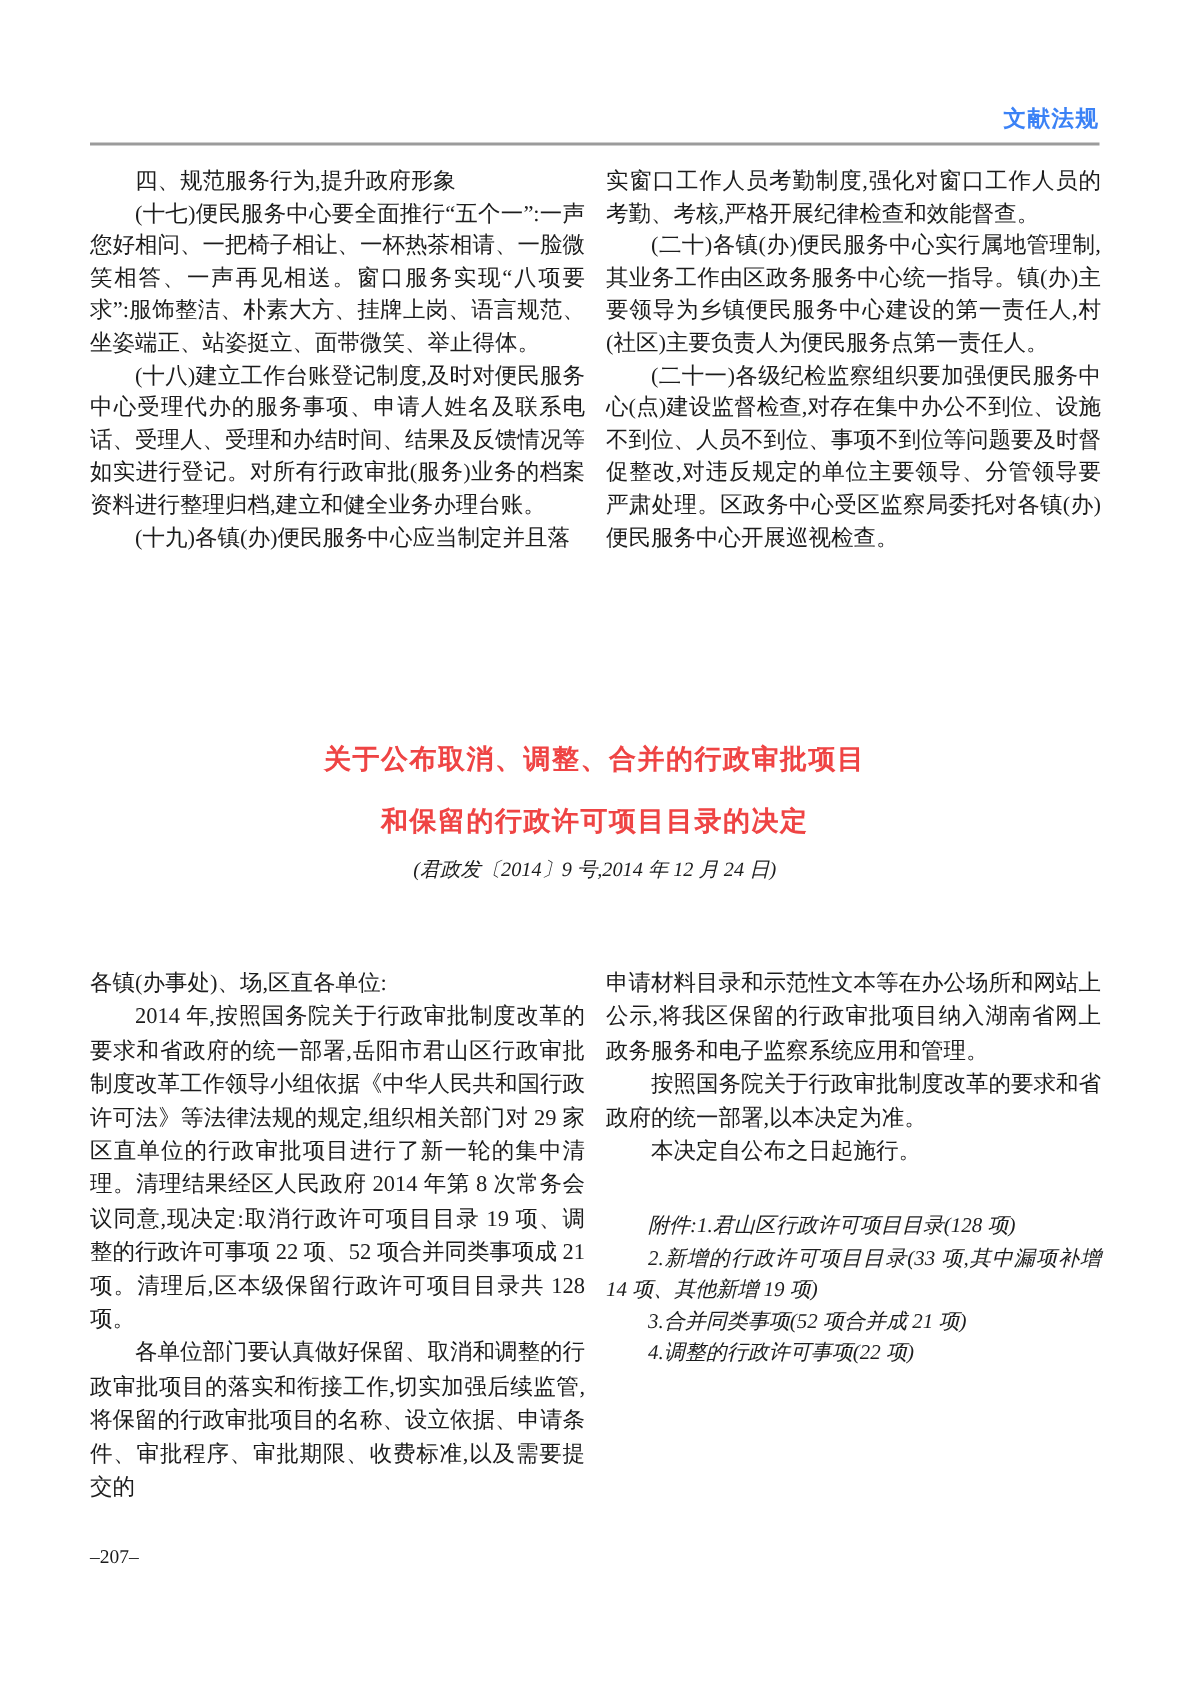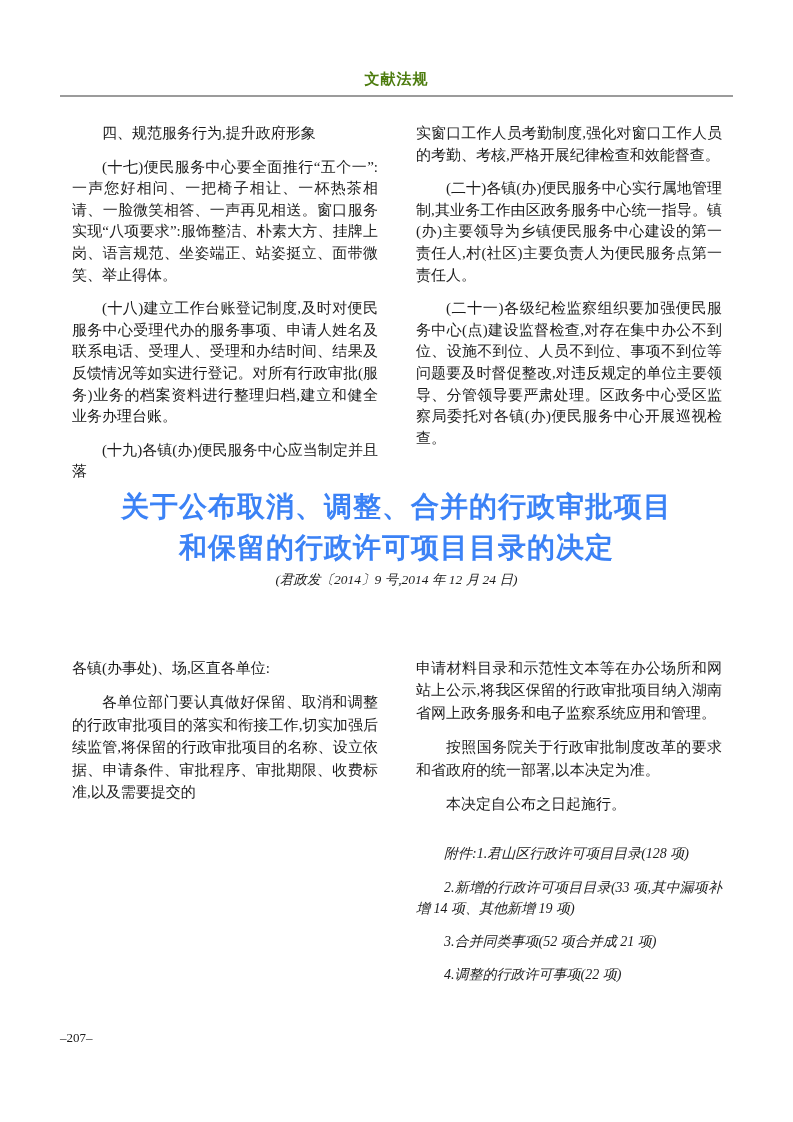--- a/index.html
+++ b/index.html
@@ -14,26 +14,26 @@
     background: #ffffff;
     font-family: "Liberation Serif", "DejaVu Serif", serif;
     color: #1c1c1c;
     overflow: hidden;
   }
   .header {
     position: absolute;
     top: 70px;
     left: 60px;
     width: 673px;
-    text-align: center;
+    text-align: right;
     font-family: "Liberation Sans", "DejaVu Sans", sans-serif;
     font-weight: 700;
     font-size: 15px;
     letter-spacing: 1px;
-    color: #4d7c0f;
+    color: #3b82f6;
   }
   .rule {
     position: absolute;
     top: 95px;
     left: 60px;
     width: 673px;
     height: 2px;
     background: #9b9b9b;
   }
   .columns {
@@ -41,45 +41,45 @@
     left: 60px;
     width: 673px;
     display: flex;
     gap: 14px;
   }
   .col {
     width: 330px;
     flex: 0 0 330px;
   }
   p {
-    margin: 12px;
+    margin: 0;
     text-align: justify;
     text-justify: inter-ideograph;
   }
   p.indent { text-indent: 2em; }
   .top-block { top: 111px; }
   .top-block p {
     font-size: 15px;
     line-height: 21.6px;
   }
   .title-block {
     position: absolute;
     top: 486px;
     left: 60px;
     width: 673px;
     text-align: center;
   }
   .title {
     margin: 0;
     font-family: "Liberation Sans", "DejaVu Sans", sans-serif;
     font-weight: 700;
-    font-size: 28px;
+    font-size: 18px;
     line-height: 41px;
     letter-spacing: 1px;
-    color: #3b82f6;
+    color: #ef4444;
   }
   .title-line { display: block; }
   .issue {
     margin-top: 3px;
     font-size: 13.5px;
     font-style: italic;
     color: #1c1c1c;
   }
   .body-block { top: 645px; }
   .body-block p {
@@ -133,20 +133,21 @@
     <h1 class="title">
       <span class="title-line">关于公布取消、调整、合并的行政审批项目</span>
       <span class="title-line">和保留的行政许可项目目录的决定</span>
     </h1>
     <div class="issue">(君政发〔2014〕9 号,2014 年 12 月 24 日)</div>
   </section>
 
   <section class="columns body-block">
     <div class="col">
       <p>各镇(办事处)、场,区直各单位:</p>
+      <p class="indent">2014 年,按照国务院关于行政审批制度改革的要求和省政府的统一部署,岳阳市君山区行政审批制度改革工作领导小组依据《中华人民共和国行政许可法》等法律法规的规定,组织相关部门对 29 家区直单位的行政审批项目进行了新一轮的集中清理。清理结果经区人民政府 2014 年第 8 次常务会议同意,现决定:取消行政许可项目目录 19 项、调整的行政许可事项 22 项、52 项合并同类事项成 21 项。清理后,区本级保留行政许可项目目录共 128 项。</p>
       <p class="indent">各单位部门要认真做好保留、取消和调整的行政审批项目的落实和衔接工作,切实加强后续监管,将保留的行政审批项目的名称、设立依据、申请条件、审批程序、审批期限、收费标准,以及需要提交的</p>
     </div>
     <div class="col">
       <p>申请材料目录和示范性文本等在办公场所和网站上公示,将我区保留的行政审批项目纳入湖南省网上政务服务和电子监察系统应用和管理。</p>
       <p class="indent">按照国务院关于行政审批制度改革的要求和省政府的统一部署,以本决定为准。</p>
       <p class="indent">本决定自公布之日起施行。</p>
       <div class="attachments">
         <p class="indent">附件:1.君山区行政许可项目目录(128 项)</p>
         <p class="indent">2.新增的行政许可项目目录(33 项,其中漏项补增 14 项、其他新增 19 项)</p>
         <p class="indent">3.合并同类事项(52 项合并成 21 项)</p>

